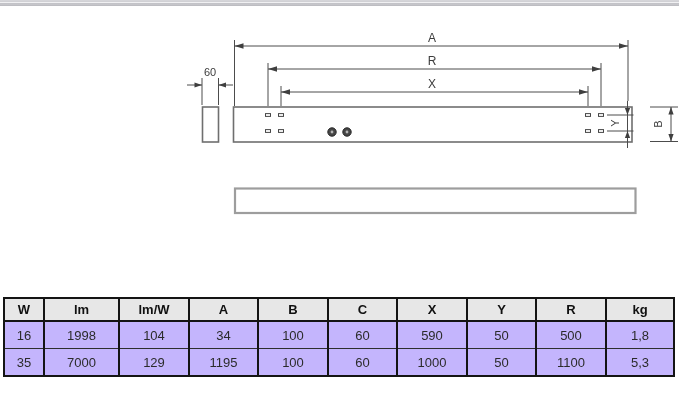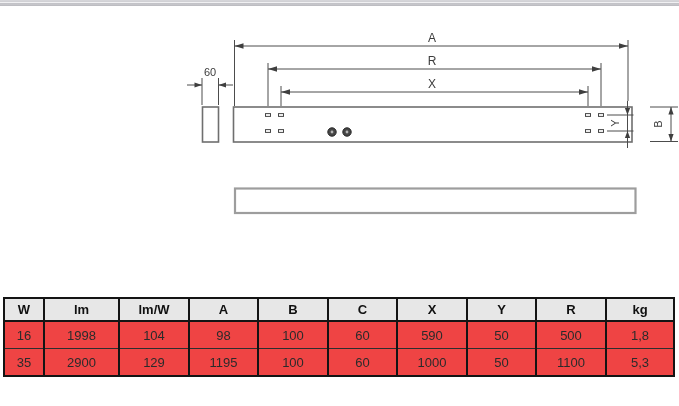--- a/index.html
+++ b/index.html
@@ -27,21 +27,21 @@
     border:2px solid #141414;
   }
   table.spec-table th{
     background:#e7e7e7;font-weight:bold;font-size:13px;color:#101010;
     height:21px;border-left:2px solid #141414;border-bottom:2px solid #141414;
     padding:0;
   }
   table.spec-table td{
     font-size:13px;color:#2b2b2b;height:26px;
     border-left:2px solid #141414;border-top:1px solid #2e2e2e;
-    padding:0;background:#ef4444;
+    padding:0;background:#c4b5fd;
   }
 </style>
 </head>
 <body>
 
 <div class="screen">
 
   <div class="top-bar"></div>
 
   <svg class="drawing" width="679" height="290" viewBox="0 0 679 290">
@@ -154,31 +154,31 @@
         <th>Y</th>
         <th>R</th>
         <th>kg</th>
       </tr>
     </thead>
     <tbody>
       <tr>
         <td>16</td>
         <td>1998</td>
         <td>104</td>
-        <td>98</td>
+        <td>34</td>
         <td>100</td>
         <td>60</td>
         <td>590</td>
         <td>50</td>
         <td>500</td>
         <td>1,8</td>
       </tr>
       <tr>
         <td>35</td>
-        <td>2900</td>
+        <td>7000</td>
         <td>129</td>
         <td>1195</td>
         <td>100</td>
         <td>60</td>
         <td>1000</td>
         <td>50</td>
         <td>1100</td>
         <td>5,3</td>
       </tr>
     </tbody>

